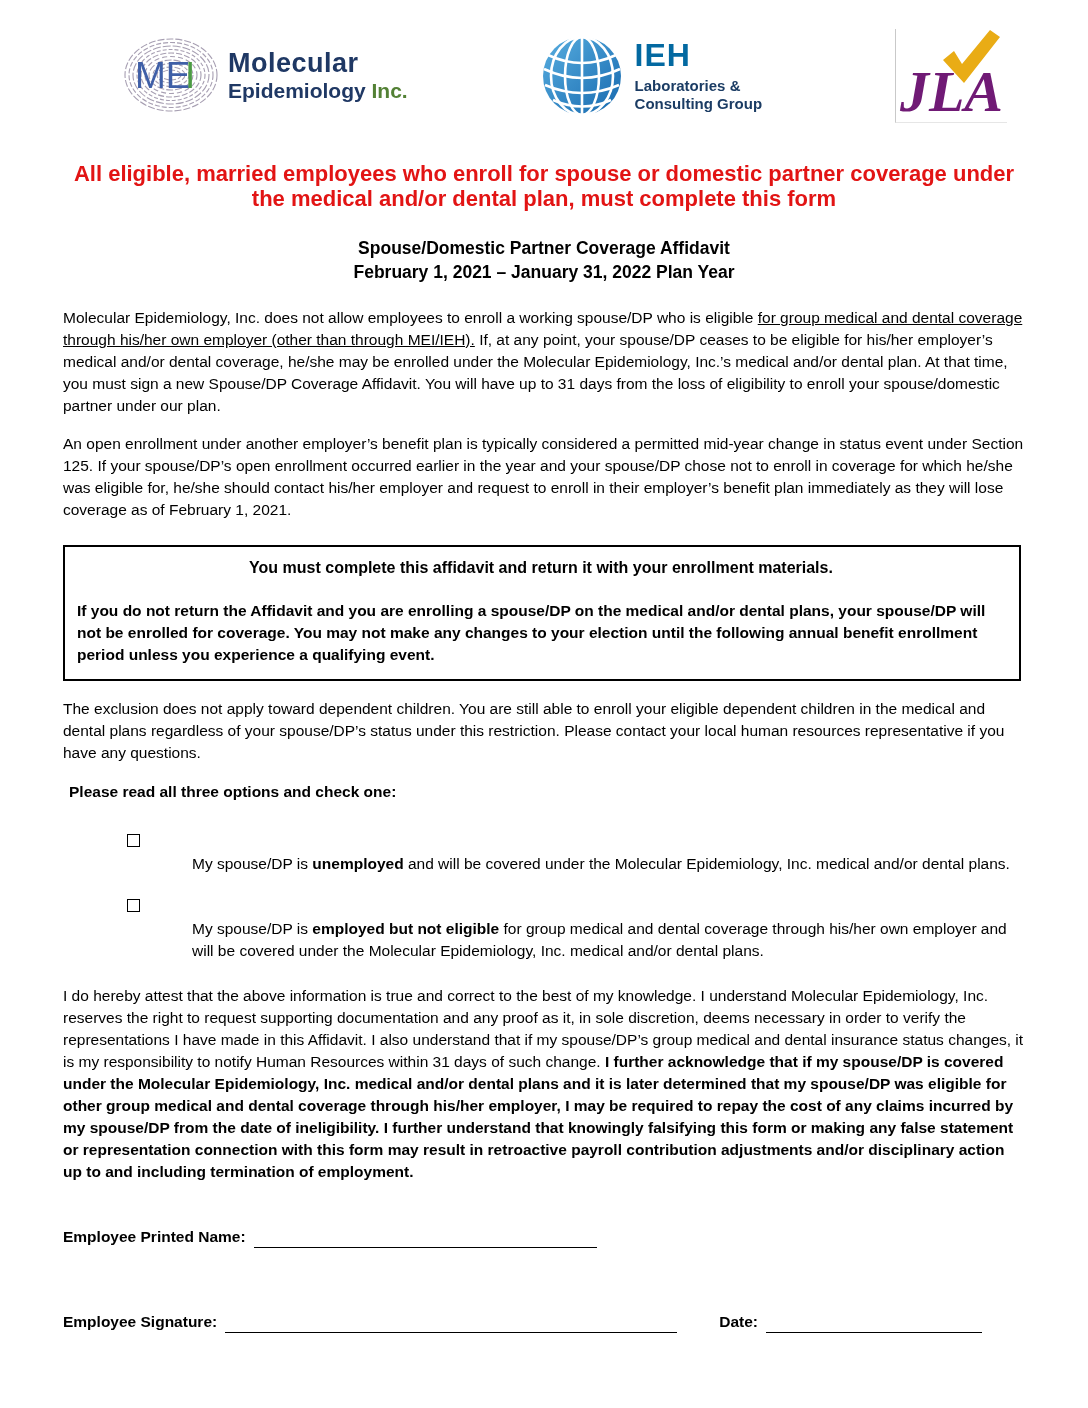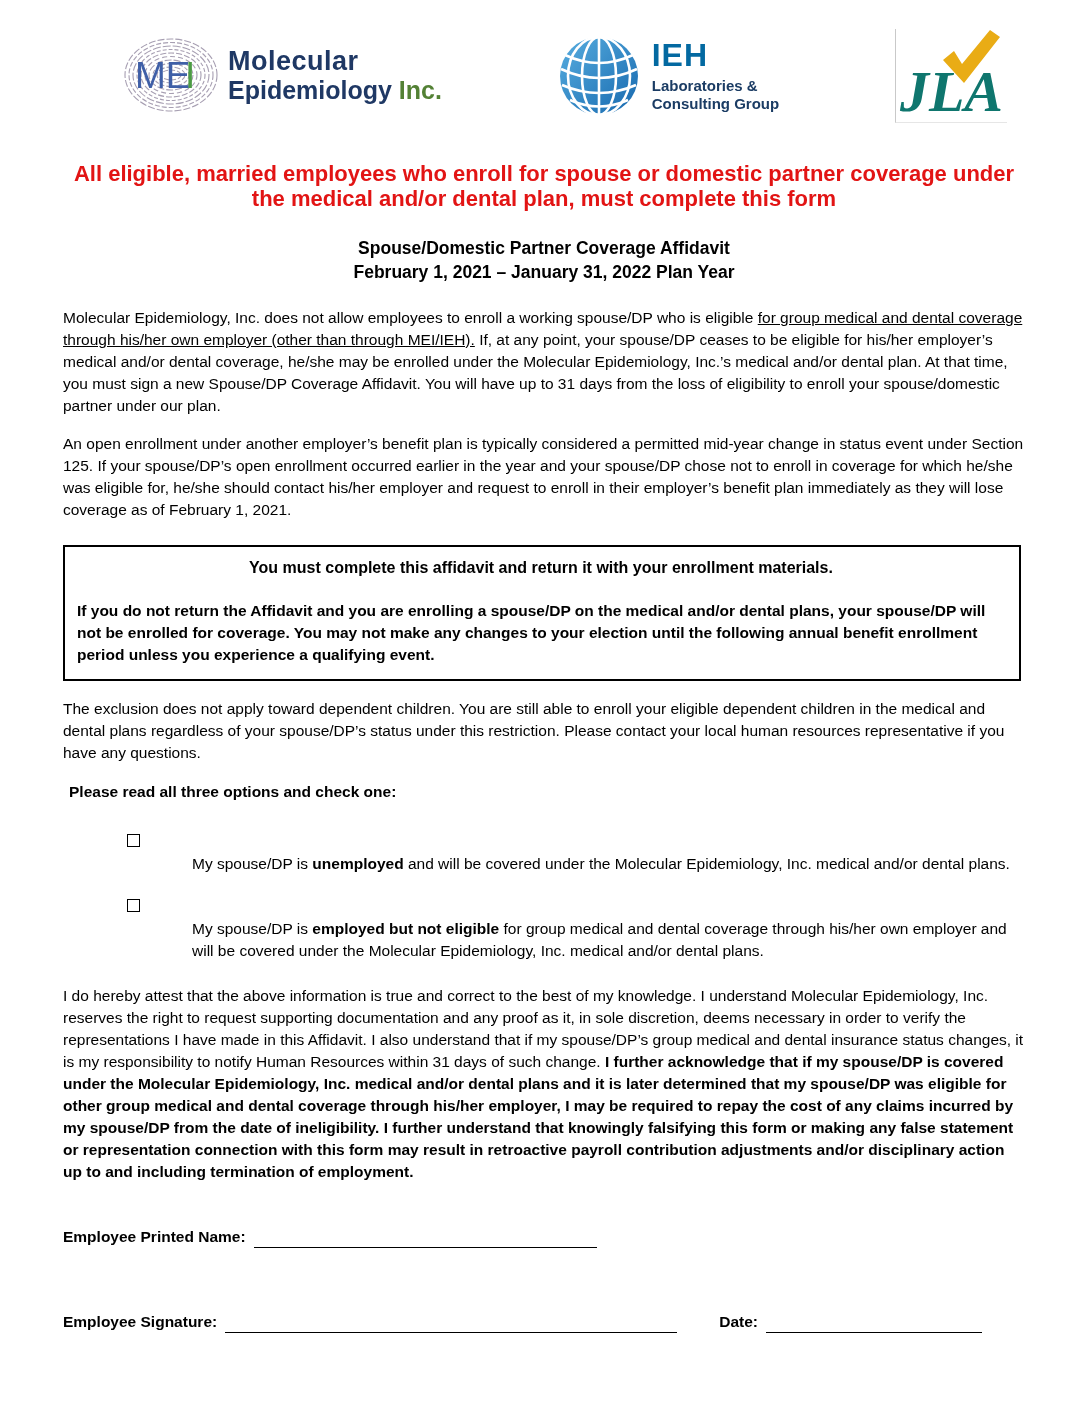--- a/index.html
+++ b/index.html
@@ -23,21 +23,21 @@
     align-items: center;
     justify-content: space-between;
     height: 95px;
     margin: 0 18px 38px 60px;
   }
   .mei-logo { display: flex; align-items: center; gap: 8px; }
   .mei-mark { position: relative; width: 97px; height: 77px; }
   .mei-mark svg { display: block; }
   .mei-name { line-height: 1.0; }
   .mei-name .l1 { font-size: 27px; font-weight: bold; color: #1f3864; letter-spacing: 0.5px; }
-  .mei-name .l2 { font-size: 25px; font-weight: bold; color: #1f3864; margin-top: 3px; }
+  .mei-name .l2 { font-size: 21px; font-weight: bold; color: #1f3864; margin-top: 3px; }
   .mei-name .l2 .inc { color: #538135; }
 
   .ieh-logo { display: flex; align-items: center; gap: 12px; }
   .ieh-globe { width: 82px; height: 82px; }
   .ieh-name .acr { font-size: 32px; font-weight: bold; color: #0369a1; letter-spacing: 1px; line-height: 1; }
   .ieh-name .sub { font-size: 15px; font-weight: bold; color: #1b3c64; line-height: 1.2; margin-top: 6px; }
 
   .jla-logo {
     position: relative;
     width: 112px;
@@ -50,21 +50,21 @@
     padding-bottom: 2px;
   }
   .jla-check { position: absolute; top: 1px; right: 6px; width: 60px; height: 54px; }
   .jla-text {
     position: relative;
     font-family: "Liberation Serif", "DejaVu Serif", serif;
     font-style: italic;
     font-weight: bold;
     font-size: 58px;
     line-height: 0.95;
-    color: #0f766e;
+    color: #701a75;
   }
 
   
   .notice {
     text-align: center;
     font-size: 22px;
     font-weight: bold;
     line-height: 25px;
     color: #e21414;
     margin: 0 0 25px 0;

